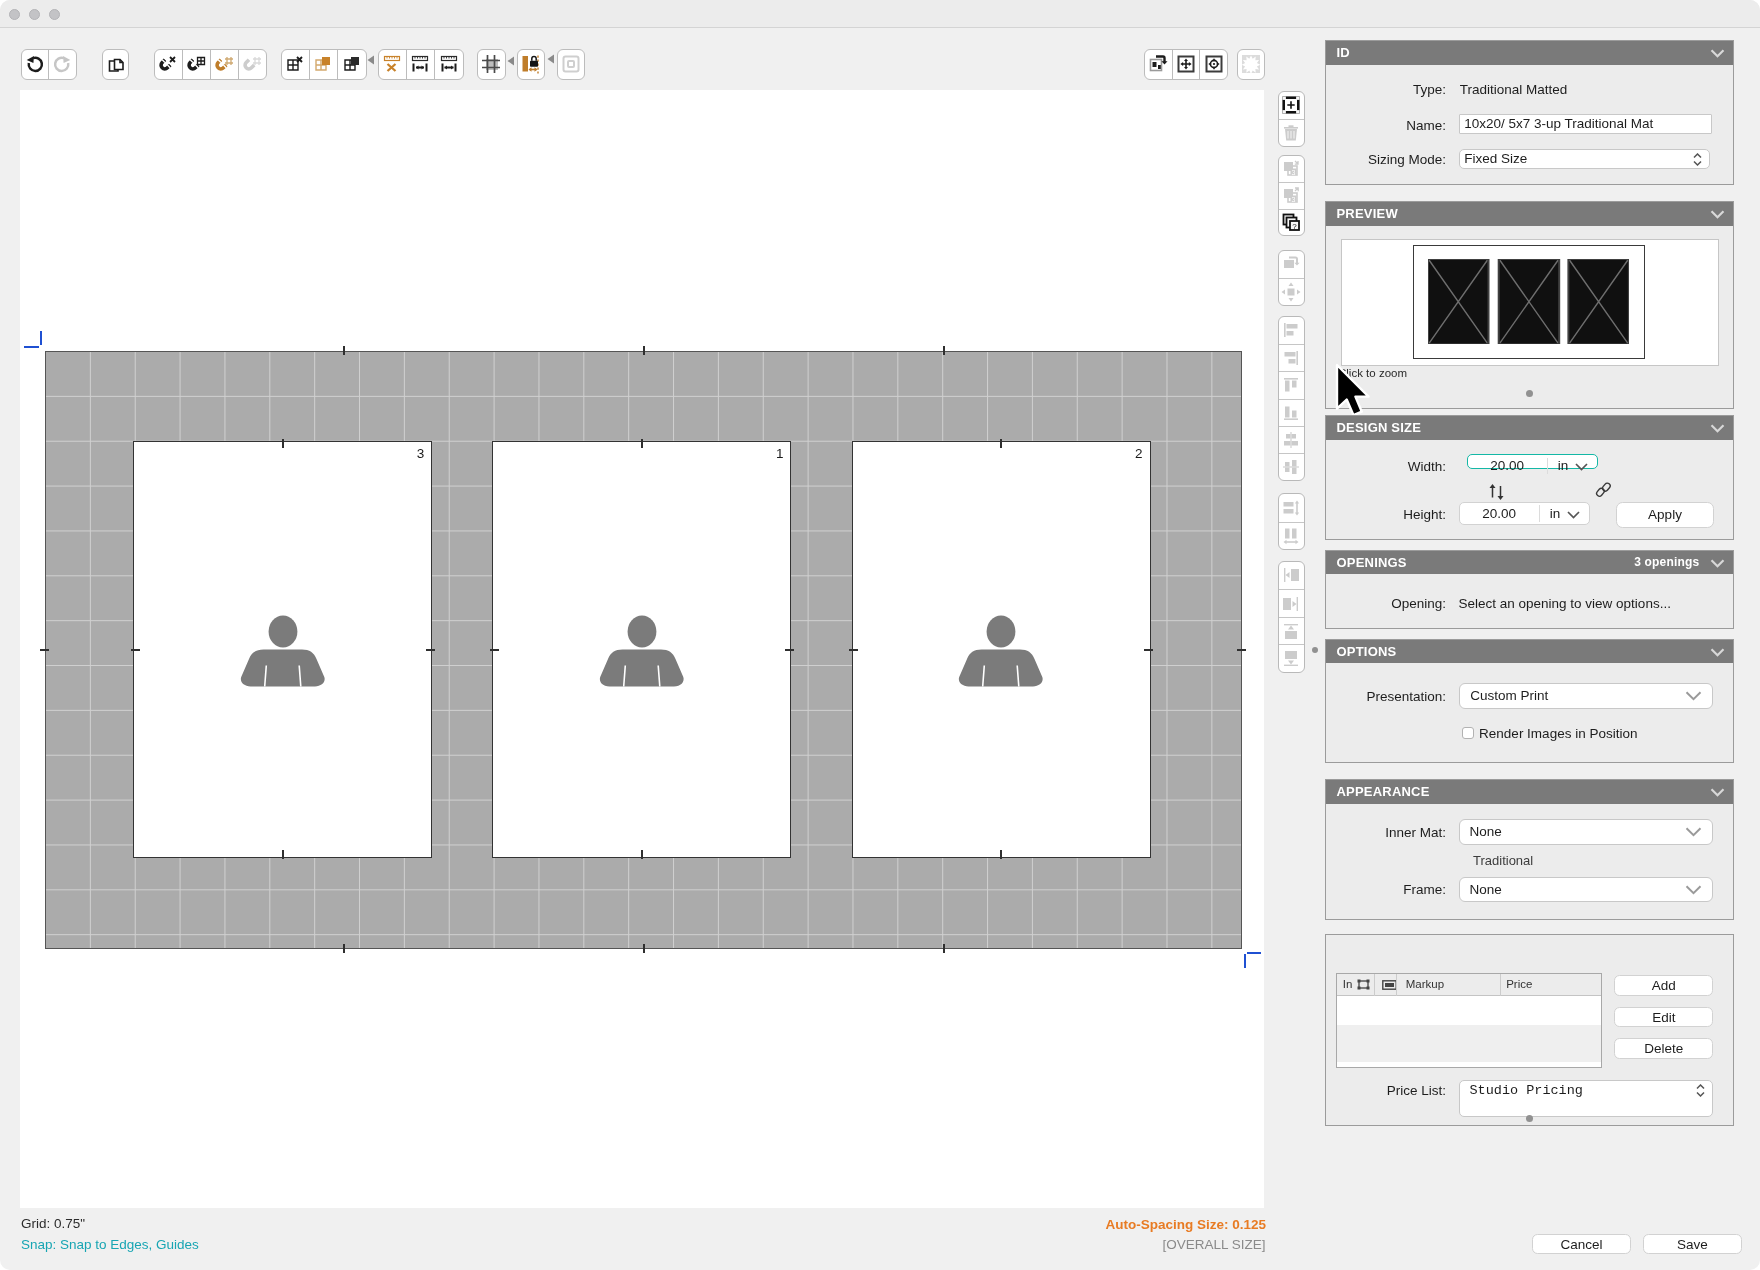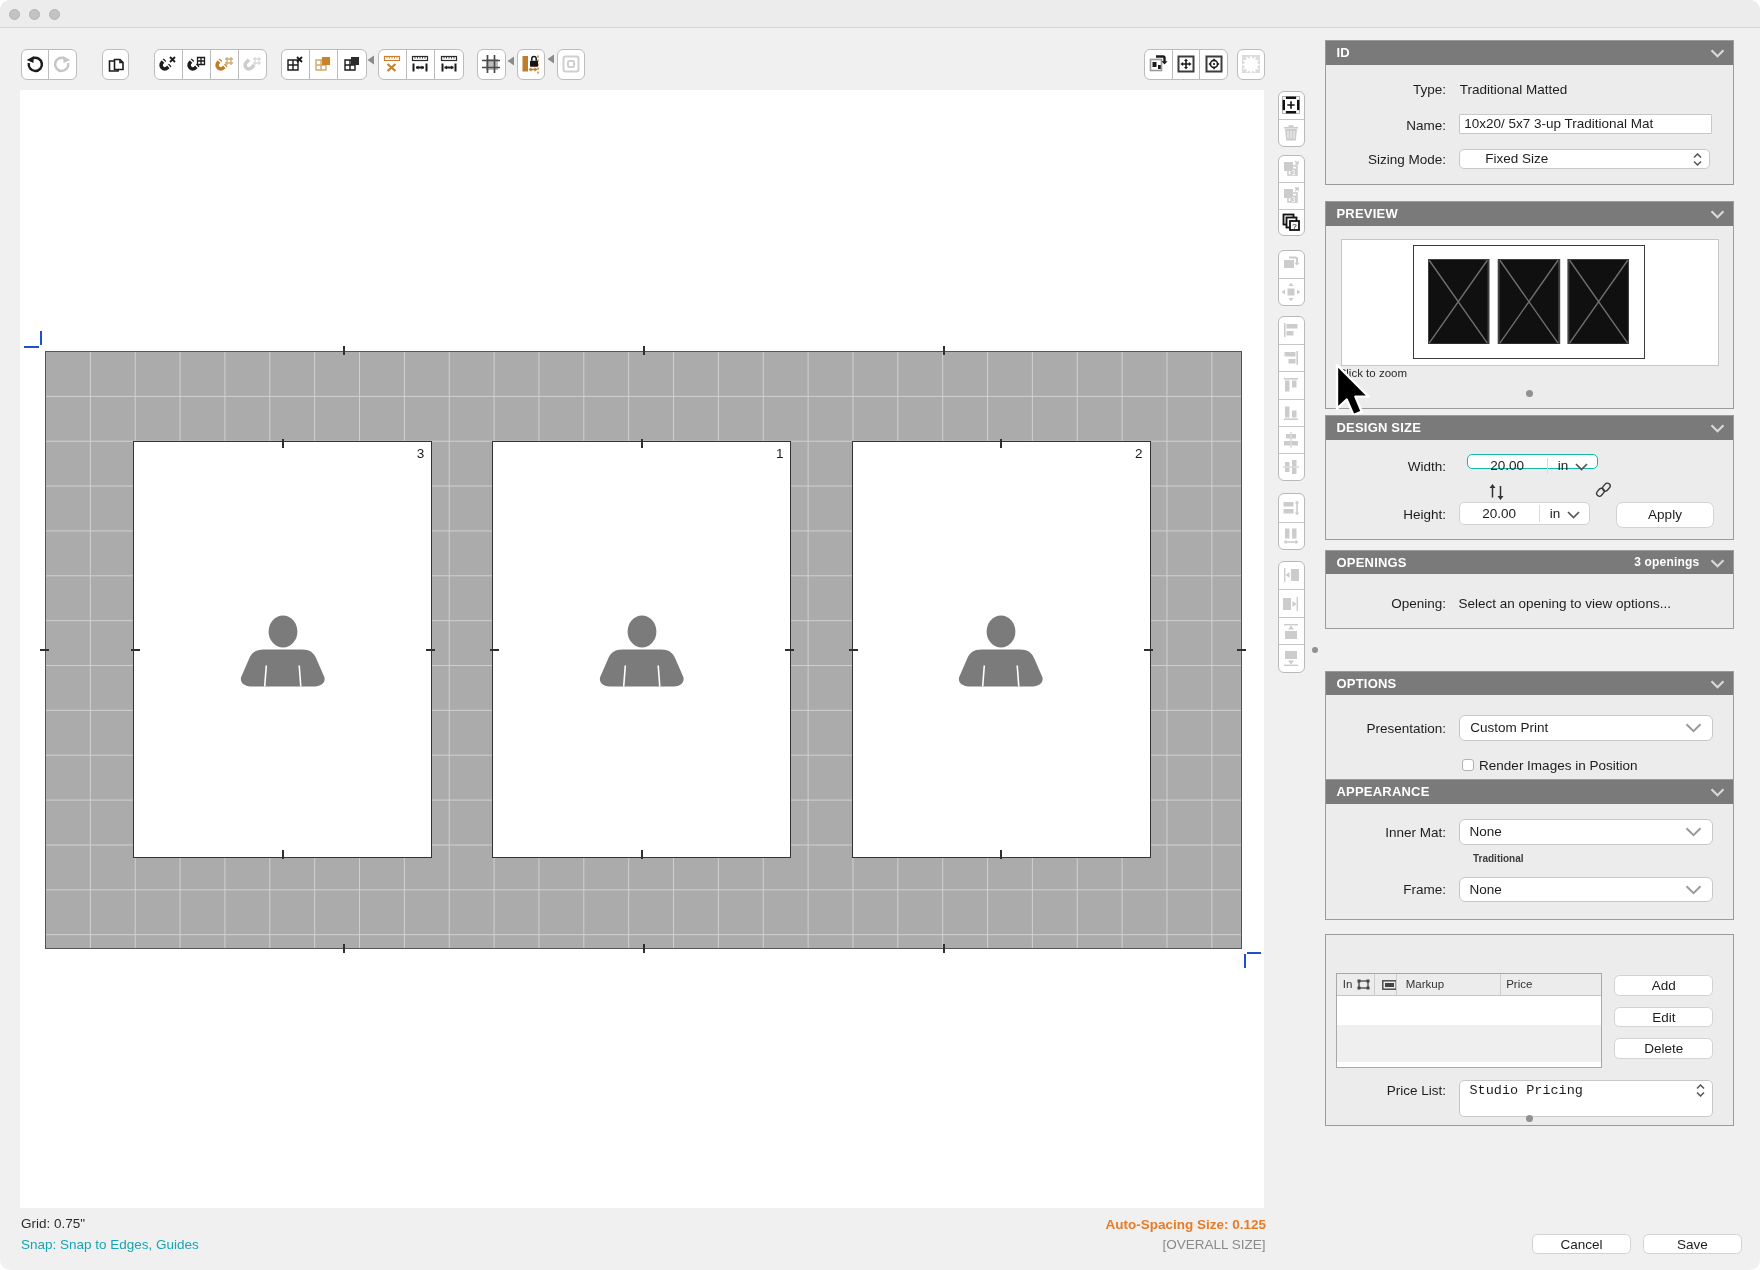--- a/index.html
+++ b/index.html
@@ -484,21 +484,21 @@
 
     <div class="panel" style="top:40px; height:145.3px;">
       <div class="phead">ID<svg class="chev" width="15" height="9" viewBox="0 0 15 9">
             <path d="M1.5,1.2 L7.5,7.2 L13.5,1.2" fill="none" stroke="#d8d8d8" stroke-width="2.2"></path>
           </svg></div>
       <div class="lbl" style="left:0; width:120.5px; top:41px;">Type:</div>
       <div class="val" style="left:134.3px; top:41px;">Traditional Matted</div>
       <div class="lbl" style="left:0; width:120.5px; top:76.5px;">Name:</div>
       <div class="inp" style="left:133.7px; top:72.9px; width:253.3px; height:20px; line-height:18px; padding-left:4px; border-radius:1px;">10x20/ 5x7 3-up Traditional Mat</div>
       <div class="lbl" style="left:0; width:120.5px; top:111px;">Sizing Mode:</div>
-      <div class="inp" style="left:133.7px; top:108.2px; width:251.2px; height:19.4px; line-height:17.5px; padding-left:25px; border-radius:5px;">Fixed Size
+      <div class="inp" style="left:133.7px; top:108.2px; width:251.2px; height:19.4px; line-height:17.5px; padding-left:4px; border-radius:5px;">Fixed Size
         <svg style="position:absolute; right:7px; top:3px;" width="9" height="13" viewBox="0 0 9 13">
             <path d="M1,4.5 L4.5,1 L8,4.5 M1,8.5 L4.5,12 L8,8.5" fill="none" stroke="#555" stroke-width="1.5"></path>
           </svg>
       </div>
     </div>
 
     <div class="panel" style="top:201px; height:208px;">
       <div class="phead">PREVIEW<svg class="chev" width="15" height="9" viewBox="0 0 15 9">
             <path d="M1.5,1.2 L7.5,7.2 L13.5,1.2" fill="none" stroke="#d8d8d8" stroke-width="2.2"></path>
           </svg></div>
@@ -566,21 +566,21 @@
     </div>
 
     <div class="panel" style="top:549.7px; height:79.8px;">
       <div class="phead">OPENINGS<span style="position:absolute; right:33px; font-size:12px;">3 openings</span><svg class="chev" width="15" height="9" viewBox="0 0 15 9">
             <path d="M1.5,1.2 L7.5,7.2 L13.5,1.2" fill="none" stroke="#d8d8d8" stroke-width="2.2"></path>
           </svg></div>
       <div class="lbl" style="left:0; width:120.5px; top:45.5px;">Opening:</div>
       <div class="val" style="left:133px; top:45.5px;">Select an opening to view options...</div>
     </div>
 
-    <div class="panel" style="top:638.7px; height:124.4px;margin-top:32px;">
+    <div class="panel" style="top:638.7px; height:124.4px;">
       <div class="phead">OPTIONS<svg class="chev" width="15" height="9" viewBox="0 0 15 9">
             <path d="M1.5,1.2 L7.5,7.2 L13.5,1.2" fill="none" stroke="#d8d8d8" stroke-width="2.2"></path>
           </svg></div>
       <div class="lbl" style="left:0; width:120.5px; top:49.5px;">Presentation:</div>
       <div class="inp" style="left:133.7px; top:43px; width:254.2px; height:26px; line-height:24px; padding-left:10px; border-radius:6px;">Custom Print
         <svg class="ddchev" width="17" height="10" viewBox="0 0 17 10">
             <path d="M1.5,1.2 L8.5,8.2 L15.5,1.2" fill="none" stroke="#9a9a9a" stroke-width="2"></path>
           </svg>
       </div>
       <div style="position:absolute; left:136.1px; top:86.9px; width:12.5px; height:12.5px; background:#fff; border:1px solid #b2b2b2; border-radius:3px;"></div>
@@ -590,21 +590,21 @@
     <div class="panel" style="top:779.2px; height:141.2px;">
       <div class="phead">APPEARANCE<svg class="chev" width="15" height="9" viewBox="0 0 15 9">
             <path d="M1.5,1.2 L7.5,7.2 L13.5,1.2" fill="none" stroke="#d8d8d8" stroke-width="2.2"></path>
           </svg></div>
       <div class="lbl" style="left:0; width:120.5px; top:45px;">Inner Mat:</div>
       <div class="inp" style="left:133px; top:38.4px; width:254.2px; height:26px; line-height:24px; padding-left:10px; border-radius:6px;">None
         <svg class="ddchev" width="17" height="10" viewBox="0 0 17 10">
             <path d="M1.5,1.2 L8.5,8.2 L15.5,1.2" fill="none" stroke="#9a9a9a" stroke-width="2"></path>
           </svg>
       </div>
-      <div style="position:absolute; left:147.5px; top:72.8px; font-size:10px; color:#3c3c3c;font-weight:bold;">Traditional</div>
+      <div style="position:absolute; left:147.5px; top:72.8px; font-size:13px; color:#3c3c3c;">Traditional</div>
       <div class="lbl" style="left:0; width:120.5px; top:102px;">Frame:</div>
       <div class="inp" style="left:133px; top:96.7px; width:254.2px; height:25.5px; line-height:24px; padding-left:10px; border-radius:6px;">None
         <svg class="ddchev" width="17" height="10" viewBox="0 0 17 10">
             <path d="M1.5,1.2 L8.5,8.2 L15.5,1.2" fill="none" stroke="#9a9a9a" stroke-width="2"></path>
           </svg>
       </div>
     </div>
 
     <div class="panel" style="top:933.5px; height:192.6px;">
       <div style="position:absolute; left:10.2px; top:38.5px; width:266.2px; height:94.5px; background:#fff; border:1px solid #a8a8a8;">

